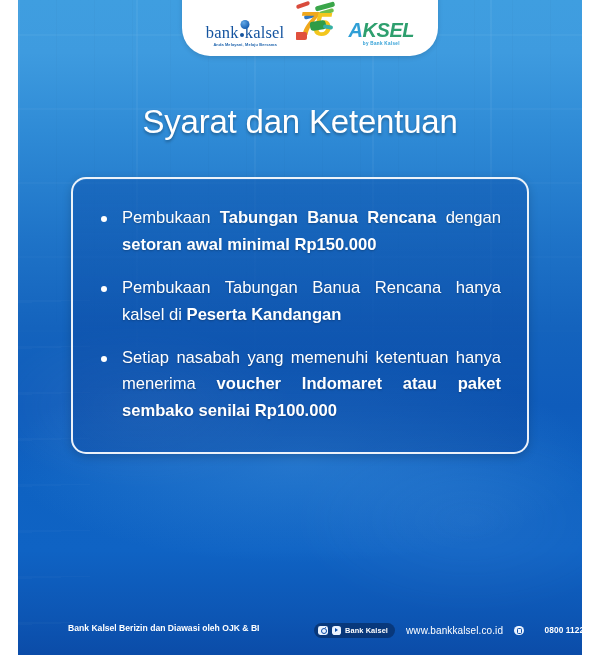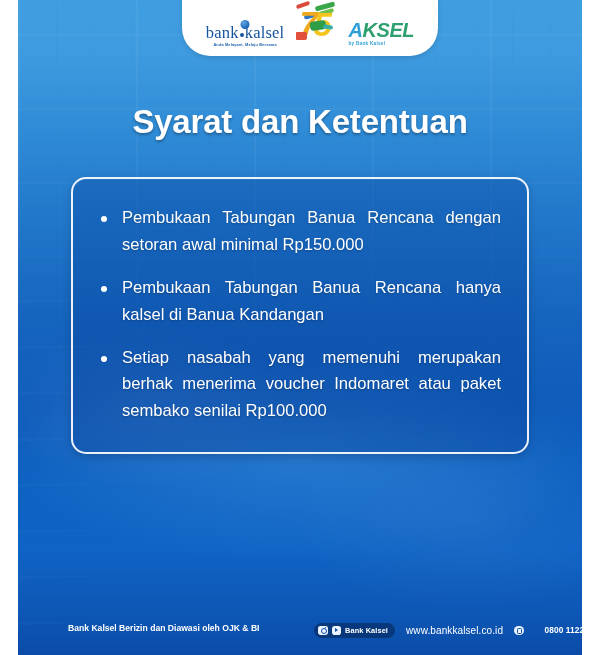--- a/index.html
+++ b/index.html
@@ -140,21 +140,21 @@
   .logo-75 .sw-r1 { left: 3px;  top: 2px;  width: 14px; height: 4px; background: #d94b3c; transform: rotate(-20deg); }
   .logo-75 .sw-r2 { left: 2px;  top: 31px; width: 12px; height: 8px; background: #e0503d; }
   .logo-75 .sw-r2::after {
     content: ""; position: absolute; inset: 0;
     background-image: linear-gradient(90deg, #ffffff 0 1.5px, rgba(0,0,0,0) 1.5px 4px);
   }
   .logo-75 .sw-b1 { left: 11px; top: 13px; width: 14px; height: 4px; background: #2f77c2; transform: rotate(-14deg); }
   .logo-75 .sw-t1 { left: 30px; top: 24px; width: 10px; height: 4px; background: #36b0a6; transform: rotate(10deg); }
 
   
-  .logo-aksel { text-align: left; padding-bottom: 1px; }
+  .logo-aksel { text-align: center; padding-bottom: 1px; }
   .logo-aksel .ak-word {
     font-family: "Liberation Sans", sans-serif;
     font-weight: bold; font-style: italic;
     font-size: 20px; line-height: 1;
     letter-spacing: -.4px;
     white-space: nowrap;
   }
   .logo-aksel .ak-a { color: #2f9fd6; }
   .logo-aksel .ak-rest { color: #2e9f6e; }
   .logo-aksel .ak-tag {
@@ -163,21 +163,21 @@
     color: #2f9fd6; white-space: nowrap;
   }
 
   
   .title {
     position: absolute;
     left: 0; right: 0;
     top: 103px;
     text-align: center;
     font-size: 33px;
-    font-weight: bold;
+    font-weight: normal;
     color: #ffffff;
     letter-spacing: -0.2px;
     text-shadow: 0 2px 3px rgba(0,0,0,.30);
   }
 
   
   .card {
     position: absolute;
     left: 53px;
     top: 177px;
@@ -203,21 +203,21 @@
   }
   .terms li:last-child { margin-bottom: 0; }
   .terms li::before {
     content: "";
     position: absolute;
     left: 6px; top: 11px;
     width: 6px; height: 6px;
     border-radius: 50%;
     background: #ffffff;
   }
-  .terms li b { font-weight: normal; }
+  .terms li b { font-weight: bold; }
   .terms li .reg { font-weight: normal; }
 
   
   .foot-note {
     position: absolute;
     left: 50px; top: 598px;
     font-size: 8.2px;
     font-weight: bold;
     letter-spacing: .05px;
     color: #cfe6fb;
@@ -326,22 +326,22 @@
         <div class="ak-tag">by Bank Kalsel</div>
       </div>
 
     </div>
 
     <div class="title">Syarat dan Ketentuan</div>
 
     <div class="card">
       <ul class="terms">
         <li><span class="reg">Pembukaan </span><b>Tabungan Banua Rencana</b><span class="reg"> dengan </span><b>setoran awal minimal Rp150.000</b></li>
-        <li><span class="reg">Pembukaan Tabungan Banua Rencana hanya kalsel di </span><b>Banua Kandangan</b></li>
-        <li><span class="reg">Setiap nasabah yang memenuhi merupakan berhak menerima </span><b>voucher Indomaret atau paket sembako senilai Rp100.000</b></li>
+        <li><span class="reg">Pembukaan Tabungan Banua Rencana hanya kalsel di </span><b>Peserta Kandangan</b></li>
+        <li><span class="reg">Setiap nasabah yang memenuhi ketentuan hanya menerima </span><b>voucher Indomaret atau paket sembako senilai Rp100.000</b></li>
       </ul>
     </div>
 
 
     <div class="foot-legal">
       <div>Bank Kalsel Berizin dan Diawasi oleh OJK &amp; BI</div>
     </div>
 
     <div class="foot-right">
       <div class="social-pill">

